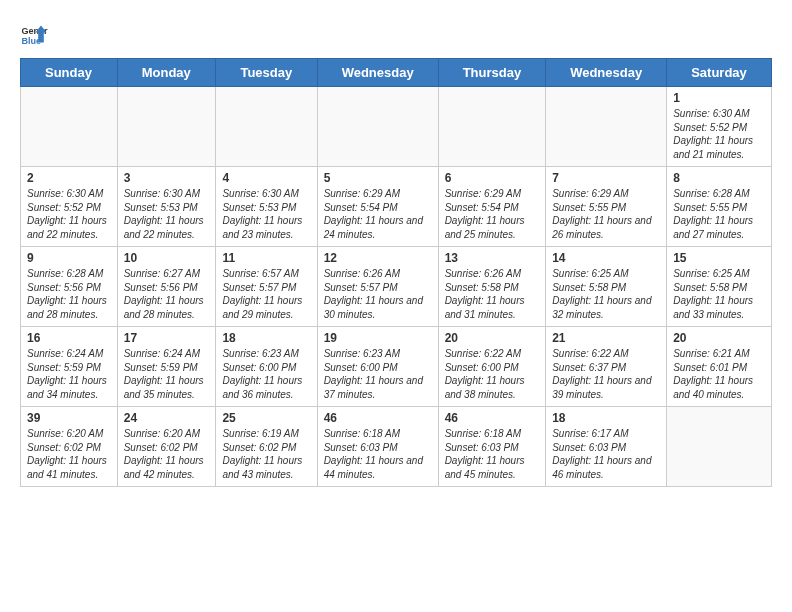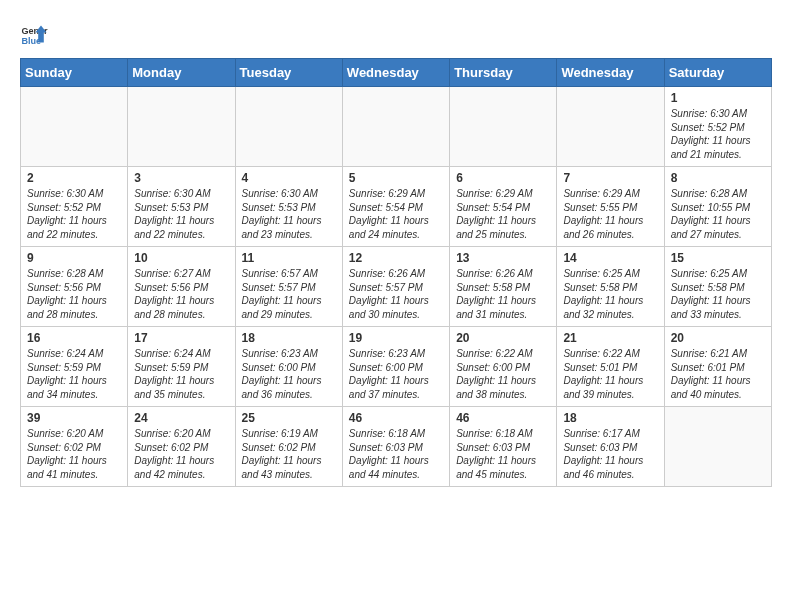--- a/index.html
+++ b/index.html
@@ -40,21 +40,21 @@
     }
     .calendar {
       width: 100%;
       border-collapse: collapse;
       border: 1px solid #ccc;
     }
     .calendar th {
       background-color: #3a7abf;
       color: #fff;
       text-align: left;
-      padding: 6px 4px;
+      padding: 6px 24px;
       font-size: 13px;
       font-weight: bold;
       border: 1px solid #2e65a0;
     }
     .calendar td {
       vertical-align: top;
       border: 1px solid #ccc;
       padding: 4px 6px;
       font-size: 10.5px;
       color: #333;
@@ -159,21 +159,21 @@
         </td>
         <td>
           <span class="day-num">7</span>
           <div class="day-info">Sunrise: 6:29 AM
 Sunset: 5:55 PM
 Daylight: 11 hours and 26 minutes.</div>
         </td>
         <td>
           <span class="day-num">8</span>
           <div class="day-info">Sunrise: 6:28 AM
-Sunset: 10:55 PM
+Sunset: 5:55 PM
 Daylight: 11 hours and 27 minutes.</div>
         </td>
       </tr>
       <tr>
         <td>
           <span class="day-num">9</span>
           <div class="day-info">Sunrise: 6:28 AM
 Sunset: 5:56 PM
 Daylight: 11 hours and 28 minutes.</div>
         </td>
@@ -241,21 +241,21 @@
         </td>
         <td>
           <span class="day-num">20</span>
           <div class="day-info">Sunrise: 6:22 AM
 Sunset: 6:00 PM
 Daylight: 11 hours and 38 minutes.</div>
         </td>
         <td>
           <span class="day-num">21</span>
           <div class="day-info">Sunrise: 6:22 AM
-Sunset: 5:01 PM
+Sunset: 6:37 PM
 Daylight: 11 hours and 39 minutes.</div>
         </td>
         <td>
           <span class="day-num">20</span>
           <div class="day-info">Sunrise: 6:21 AM
 Sunset: 6:01 PM
 Daylight: 11 hours and 40 minutes.</div>
         </td>
       </tr>
       <tr>

